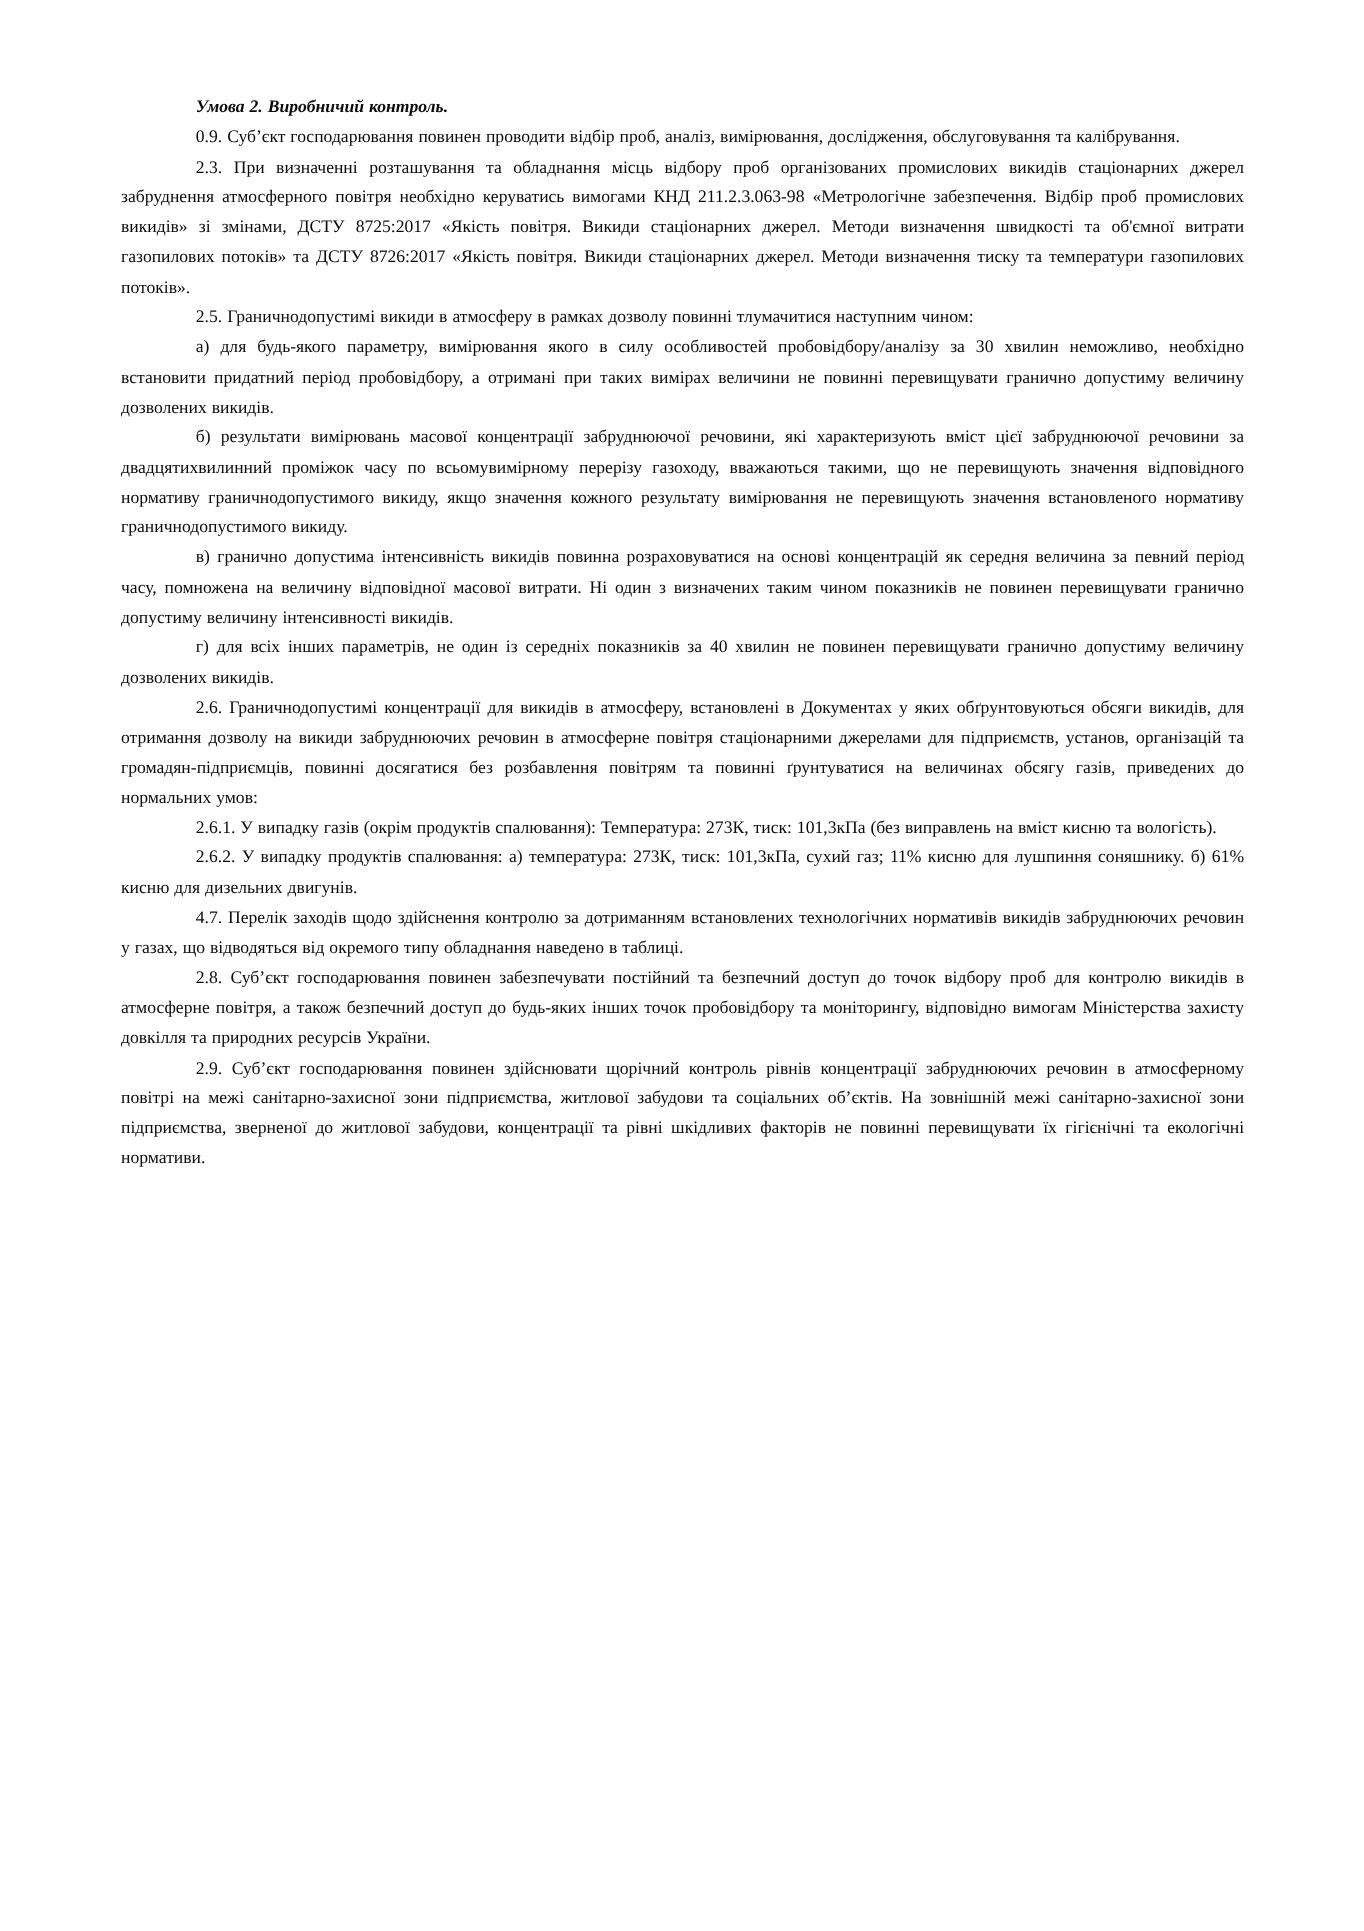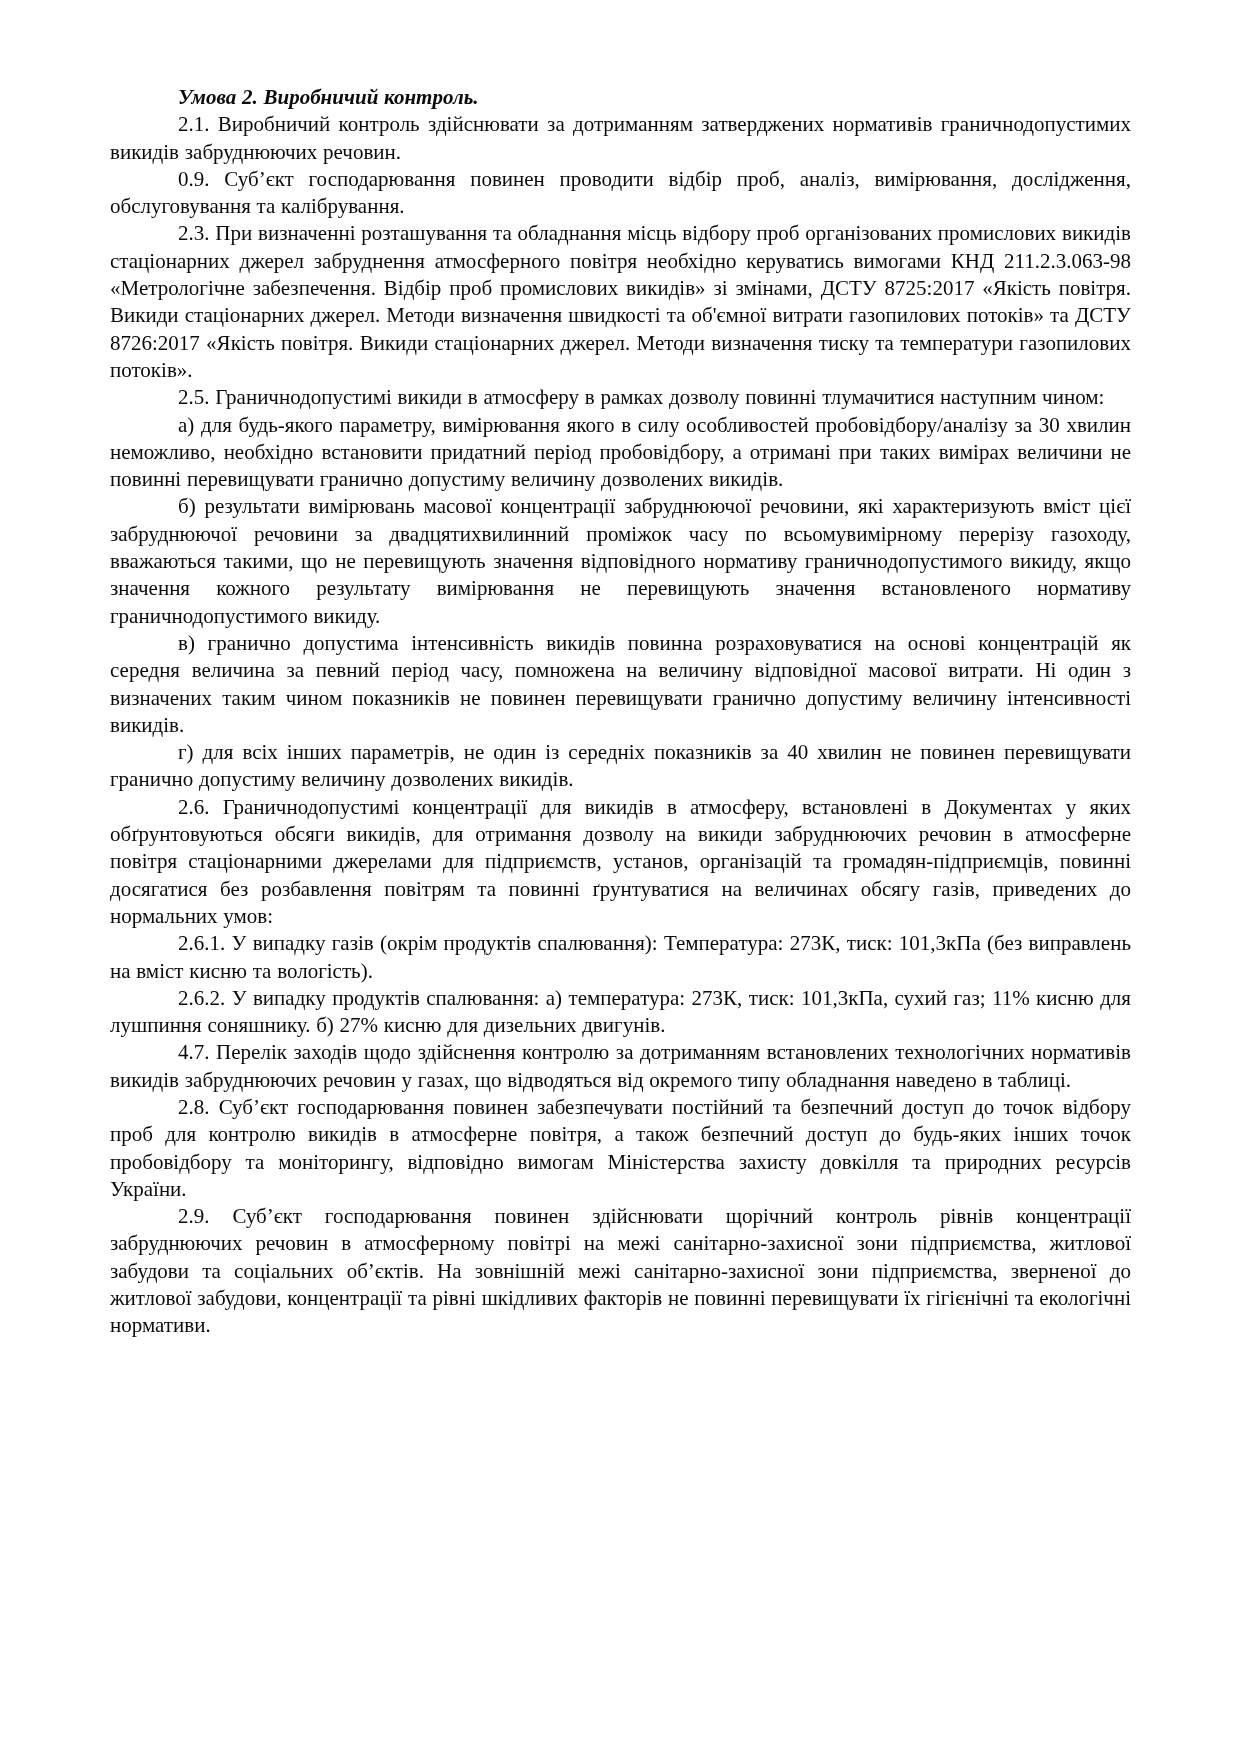--- a/index.html
+++ b/index.html
@@ -17,46 +17,45 @@
     width: 1240px;
     height: 1755px;
     background: #ffffff;
     padding: 84px 109px 0 110px;
     overflow: hidden;
   }
   .page p {
     margin: 0;
     padding: 0;
     font-family: "Liberation Serif", "DejaVu Serif", serif;
-    font-size: 21px;
+    font-size: 16px;
     line-height: 27.3px;
     color: #0a0a0a;
     text-align: justify;
     text-indent: 68px;
     letter-spacing: 0;
     word-spacing: 0.5px;
   }
   .page p.doc-heading {
     font-weight: bold;
     font-style: italic;
     text-align: left;
   }
 </style>
 </head>
 <body>
 
 <div class="page">
   <p class="doc-heading">Умова 2. Виробничий контроль.</p>
-  <p>2.1. Виробничий контроль здійснювати за дотриманням затверджених нормативів граничнодопустимих викидів забруднюючих речовин.</p>
   <p>0.9. Суб’єкт господарювання повинен проводити відбір проб, аналіз, вимірювання, дослідження, обслуговування та калібрування.</p>
   <p>2.3. При визначенні розташування та обладнання місць відбору проб організованих промислових викидів стаціонарних джерел забруднення атмосферного повітря необхідно керуватись вимогами КНД 211.2.3.063-98 «Метрологічне забезпечення. Відбір проб промислових викидів» зі змінами, ДСТУ 8725:2017 «Якість повітря. Викиди стаціонарних джерел. Методи визначення швидкості та об'ємної витрати газопилових потоків» та ДСТУ 8726:2017 «Якість повітря. Викиди стаціонарних джерел. Методи визначення тиску та температури газопилових потоків».</p>
   <p>2.5. Граничнодопустимі викиди в атмосферу в рамках дозволу повинні тлумачитися наступним чином:</p>
   <p>а) для будь-якого параметру, вимірювання якого в силу особливостей пробовідбору/аналізу за 30 хвилин неможливо, необхідно встановити придатний період пробовідбору, а отримані при таких вимірах величини не повинні перевищувати гранично допустиму величину дозволених викидів.</p>
   <p>б) результати вимірювань масової концентрації забруднюючої речовини, які характеризують вміст цієї забруднюючої речовини за двадцятихвилинний проміжок часу по всьомувимірному перерізу газоходу, вважаються такими, що не перевищують значення відповідного нормативу граничнодопустимого викиду, якщо значення кожного результату вимірювання не перевищують значення встановленого нормативу граничнодопустимого викиду.</p>
   <p>в) гранично допустима інтенсивність викидів повинна розраховуватися на основі концентрацій як середня величина за певний період часу, помножена на величину відповідної масової витрати. Ні один з визначених таким чином показників не повинен перевищувати гранично допустиму величину інтенсивності викидів.</p>
   <p>г) для всіх інших параметрів, не один із середніх показників за 40 хвилин не повинен перевищувати гранично допустиму величину дозволених викидів.</p>
   <p>2.6. Граничнодопустимі концентрації для викидів в атмосферу, встановлені в Документах у яких обґрунтовуються обсяги викидів, для отримання дозволу на викиди забруднюючих речовин в атмосферне повітря стаціонарними джерелами для підприємств, установ, організацій та громадян-підприємців, повинні досягатися без розбавлення повітрям та повинні ґрунтуватися на величинах обсягу газів, приведених до нормальних умов:</p>
   <p>2.6.1. У випадку газів (окрім продуктів спалювання): Температура: 273К, тиск: 101,3кПа (без виправлень на вміст кисню та вологість).</p>
-  <p>2.6.2. У випадку продуктів спалювання: а) температура: 273К, тиск: 101,3кПа, сухий газ; 11% кисню для лушпиння соняшнику. б) 27% кисню для дизельних двигунів.</p>
+  <p>2.6.2. У випадку продуктів спалювання: а) температура: 273К, тиск: 101,3кПа, сухий газ; 11% кисню для лушпиння соняшнику. б) 61% кисню для дизельних двигунів.</p>
   <p>4.7. Перелік заходів щодо здійснення контролю за дотриманням встановлених технологічних нормативів викидів забруднюючих речовин у газах, що відводяться від окремого типу обладнання наведено в таблиці.</p>
   <p>2.8. Суб’єкт господарювання повинен забезпечувати постійний та безпечний доступ до точок відбору проб для контролю викидів в атмосферне повітря, а також безпечний доступ до будь-яких інших точок пробовідбору та моніторингу, відповідно вимогам Міністерства захисту довкілля та природних ресурсів України.</p>
   <p>2.9. Суб’єкт господарювання повинен здійснювати щорічний контроль рівнів концентрації забруднюючих речовин в атмосферному повітрі на межі санітарно-захисної зони підприємства, житлової забудови та соціальних об’єктів. На зовнішній межі санітарно-захисної зони підприємства, зверненої до житлової забудови, концентрації та рівні шкідливих факторів не повинні перевищувати їх гігієнічні та екологічні нормативи.</p>
 </div>
 
 </body></html>

